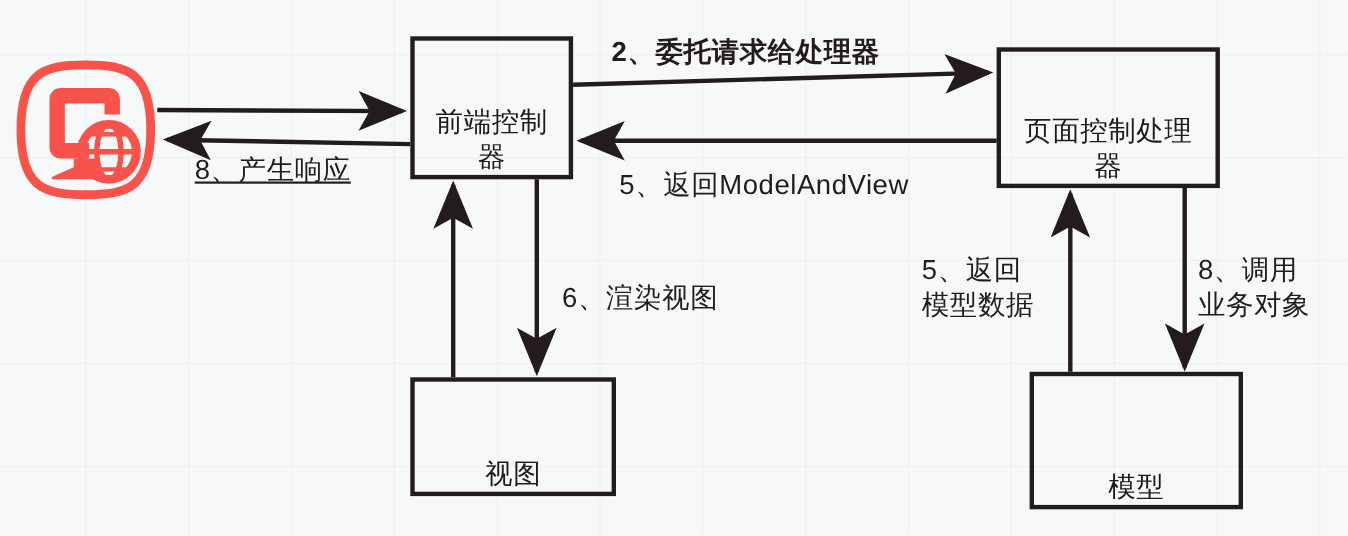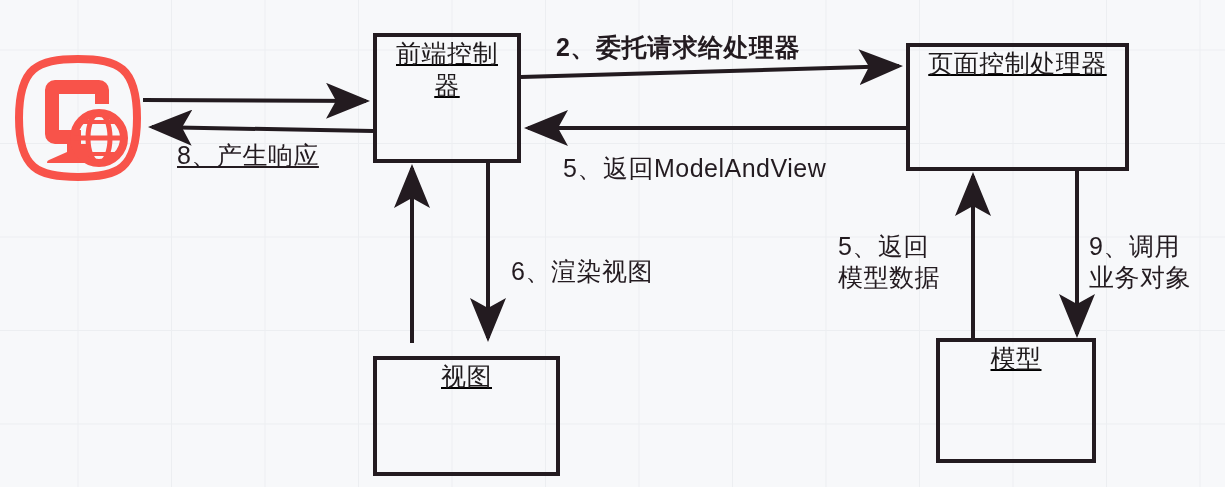--- a/index.html
+++ b/index.html
@@ -27,23 +27,22 @@
     left: 0; top: 0;
     width: 1225px;
     height: 487px;
   }
   .node-box {
     position: absolute;
     box-sizing: border-box;
     border: 4px solid #231b20;
     background: transparent;
     display: flex;
-    align-items: flex-start;
+    align-items: flex-end;
     justify-content: center;
-    text-decoration: underline;
   }
   .node-label {
     font-size: 25px;
     color: #1e1a1c;
     line-height: 1.28;
     text-align: center;
     letter-spacing: 0.5px;
     max-width: 86%;
   }
   .edge-label {
@@ -97,36 +96,36 @@
 
     <line x1="1077" y1="171" x2="1077" y2="334" stroke="#231b20" stroke-width="4" marker-end="url(#ah)"></line>
 
     <line x1="973" y1="338" x2="973" y2="176" stroke="#231b20" stroke-width="4" marker-end="url(#ah)"></line>
   </svg>
 
   <div class="node-box" style="left:373px; top:33px; width:148px; height:130px;">
     <span class="node-label">前端控制器</span>
   </div>
 
-  <div class="node-box" style="left:906px; top:43px; width:223px; height:128px;">
+  <div class="node-box" style="left:906px; top:43px; width:203px; height:128px;">
     <span class="node-label">页面控制处理器</span>
   </div>
 
-  <div class="node-box" style="left:373px; top:356px; width:187px; height:120px;">
+  <div class="node-box" style="left:373px; top:343px; width:187px; height:108px;">
     <span class="node-label">视图</span>
   </div>
 
-  <div class="node-box" style="left:936px; top:338px; width:160px; height:125px;">
+  <div class="node-box" style="left:936px; top:338px; width:194px; height:125px;">
     <span class="node-label">模型</span>
   </div>
 
 
   <div class="edge-label" style="left:556px; top:32px;font-weight:bold;">2、委托请求给处理器</div>
 
-  <div class="edge-label" style="left:1089px; top:231px;">9、调用
+  <div class="edge-label" style="left:1089px; top:231px;">8、调用
 业务对象</div>
 
   <div class="edge-label" style="left:838px; top:231px;">5、返回
 模型数据</div>
 
   <div class="edge-label" style="left:563px; top:153px;">5、返回ModelAndView</div>
 
   <div class="edge-label" style="left:511px; top:256px;text-align:center;">6、渲染视图</div>
 
 

